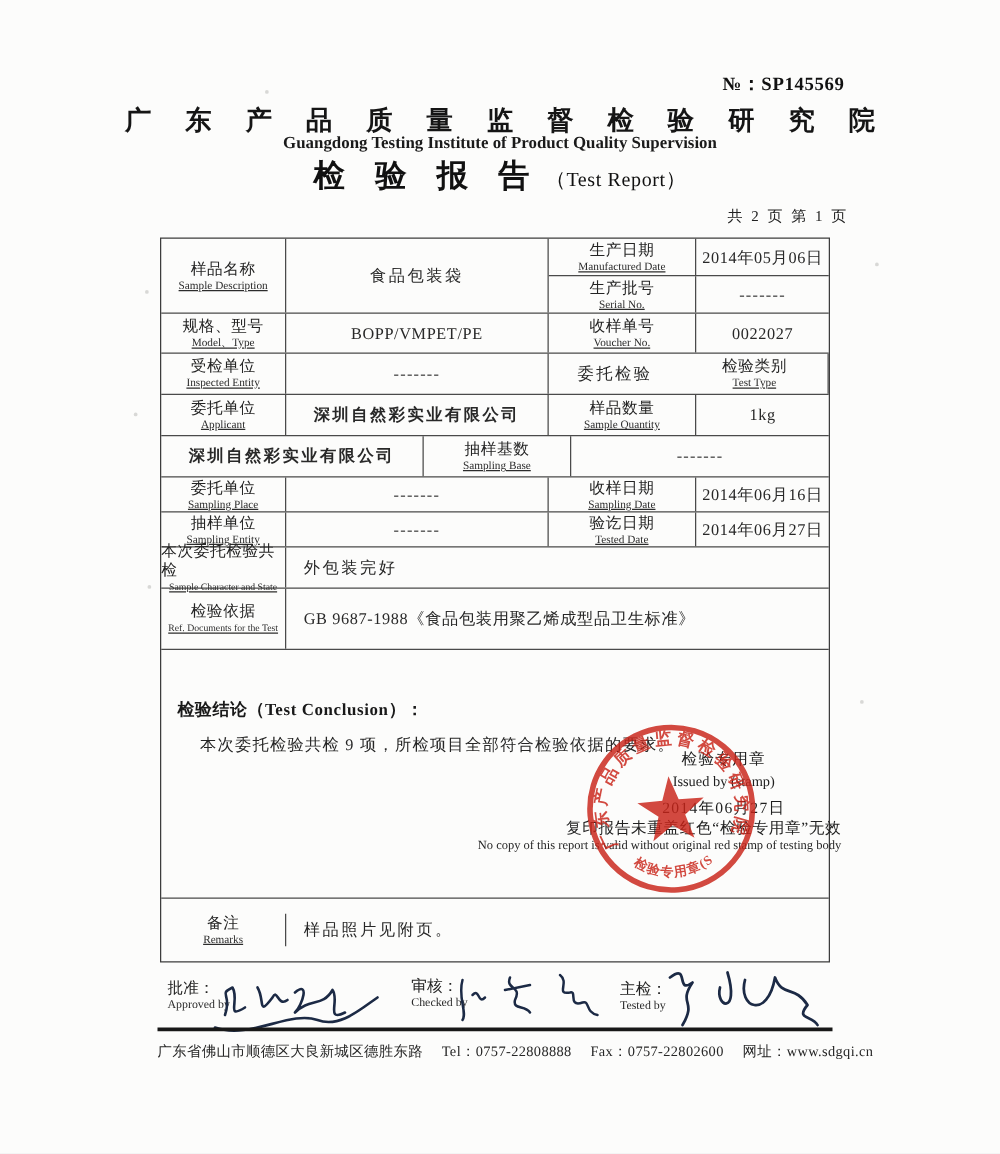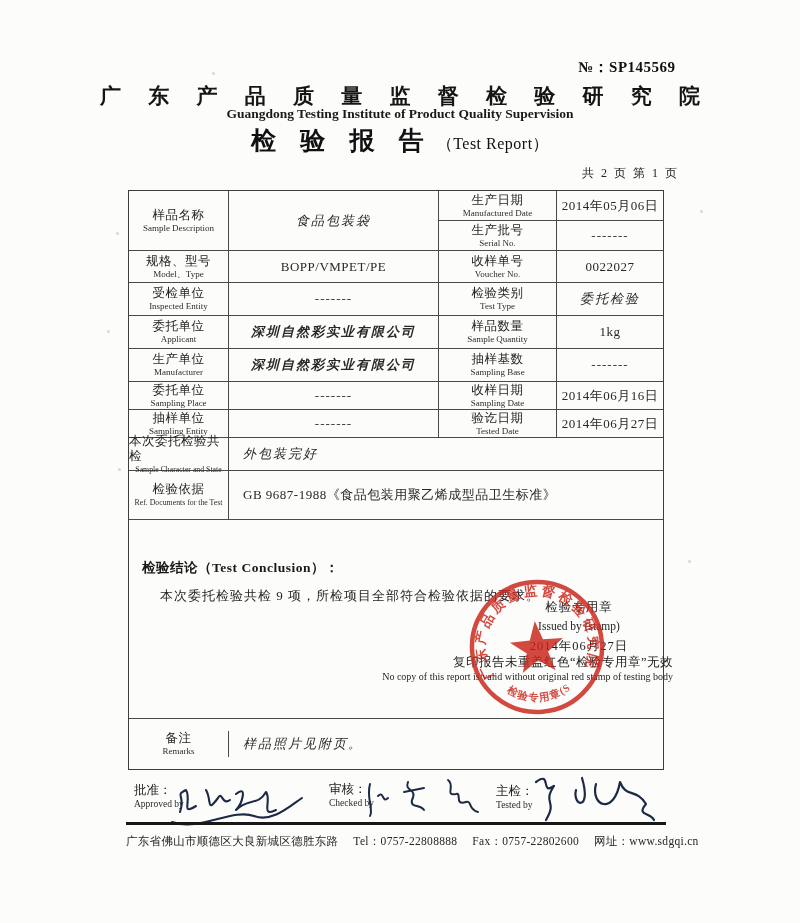--- a/index.html
+++ b/index.html
@@ -24,24 +24,24 @@
   .report-table{position:absolute;top:190px;left:128px;width:534px;border:1.5px solid #3d3d3d;background:transparent;}
   .trow{display:flex;border-bottom:1px solid #4a4a4a;box-sizing:border-box;}
   .trow.last{border-bottom:none;align-items:center;}
   .cell{box-sizing:border-box;display:flex;flex-direction:column;justify-content:center;align-items:center;border-right:1px solid #4a4a4a;}
   .cell.lastc{border-right:none;}
   .w1{width:100px;flex:none;}
   .w2{width:210px;flex:none;}
   .w3{width:118px;flex:none;}
   .wfill{flex:1;}
   .lab-cn{font-size:12.5px;line-height:15px;color:#242424;letter-spacing:.5px;}
-  .lab-en{font-size:9px;line-height:11px;color:#2c2c2c;white-space:nowrap;}
+  .lab-en{font-size:9px;line-height:11px;color:#2c2c2c;white-space:nowrap;text-decoration:underline;}
   .lab-en.tiny{font-size:7.8px;}
   .val{font-size:13px;color:#282828;letter-spacing:.5px;}
-  .val.cjk{letter-spacing:2px;font-style:italic;}
+  .val.cjk{letter-spacing:2px;}
   .val.strong{font-weight:600;}
   .val.dash{letter-spacing:1px;color:#3a3a3a;}
   .leftalign{align-items:flex-start;padding-left:14px;}
   .stack{display:flex;flex-direction:column;flex:1;}
   .stack .srow{display:flex;flex:1;border-bottom:1px solid #4a4a4a;}
   .stack .srow:last-child{border-bottom:none;}
 
   
   .concl{position:relative;width:100%;height:199px;box-sizing:border-box;}
   .concl-title{position:absolute;left:13px;top:39px;font-size:13.5px;font-weight:bold;color:#191919;letter-spacing:.5px;}
@@ -139,51 +139,47 @@
     </div>
 
     <div class="trow" style="height:33px">
       <div class="cell w1">
         <span class="lab-cn">受检单位</span>
         <span class="lab-en">Inspected Entity</span>
       </div>
       <div class="cell w2">
         <span class="val dash">-------</span>
       </div>
+      <div class="cell wfill lastc">
+        <span class="val cjk">委托检验</span>
+      </div>
       <div class="cell w3">
         <span class="lab-cn">检验类别</span>
         <span class="lab-en">Test Type</span>
       </div>
-      <div class="cell wfill lastc">
-        <span class="val cjk">委托检验</span>
-      </div>
     </div>
 
     <div class="trow" style="height:33px">
       <div class="cell w1">
         <span class="lab-cn">委托单位</span>
         <span class="lab-en">Applicant</span>
       </div>
       <div class="cell w2">
         <span class="val cjk strong">深圳自然彩实业有限公司</span>
       </div>
       <div class="cell w3">
         <span class="lab-cn">样品数量</span>
         <span class="lab-en">Sample Quantity</span>
       </div>
       <div class="cell wfill lastc">
         <span class="val">1kg</span>
       </div>
     </div>
 
     <div class="trow" style="height:33px">
-      <div class="cell w1">
-        <span class="lab-cn">生产单位</span>
-        <span class="lab-en">Manufacturer</span>
-      </div>
       <div class="cell w2">
         <span class="val cjk strong">深圳自然彩实业有限公司</span>
       </div>
       <div class="cell w3">
         <span class="lab-cn">抽样基数</span>
         <span class="lab-en">Sampling Base</span>
       </div>
       <div class="cell wfill lastc">
         <span class="val dash">-------</span>
       </div>

